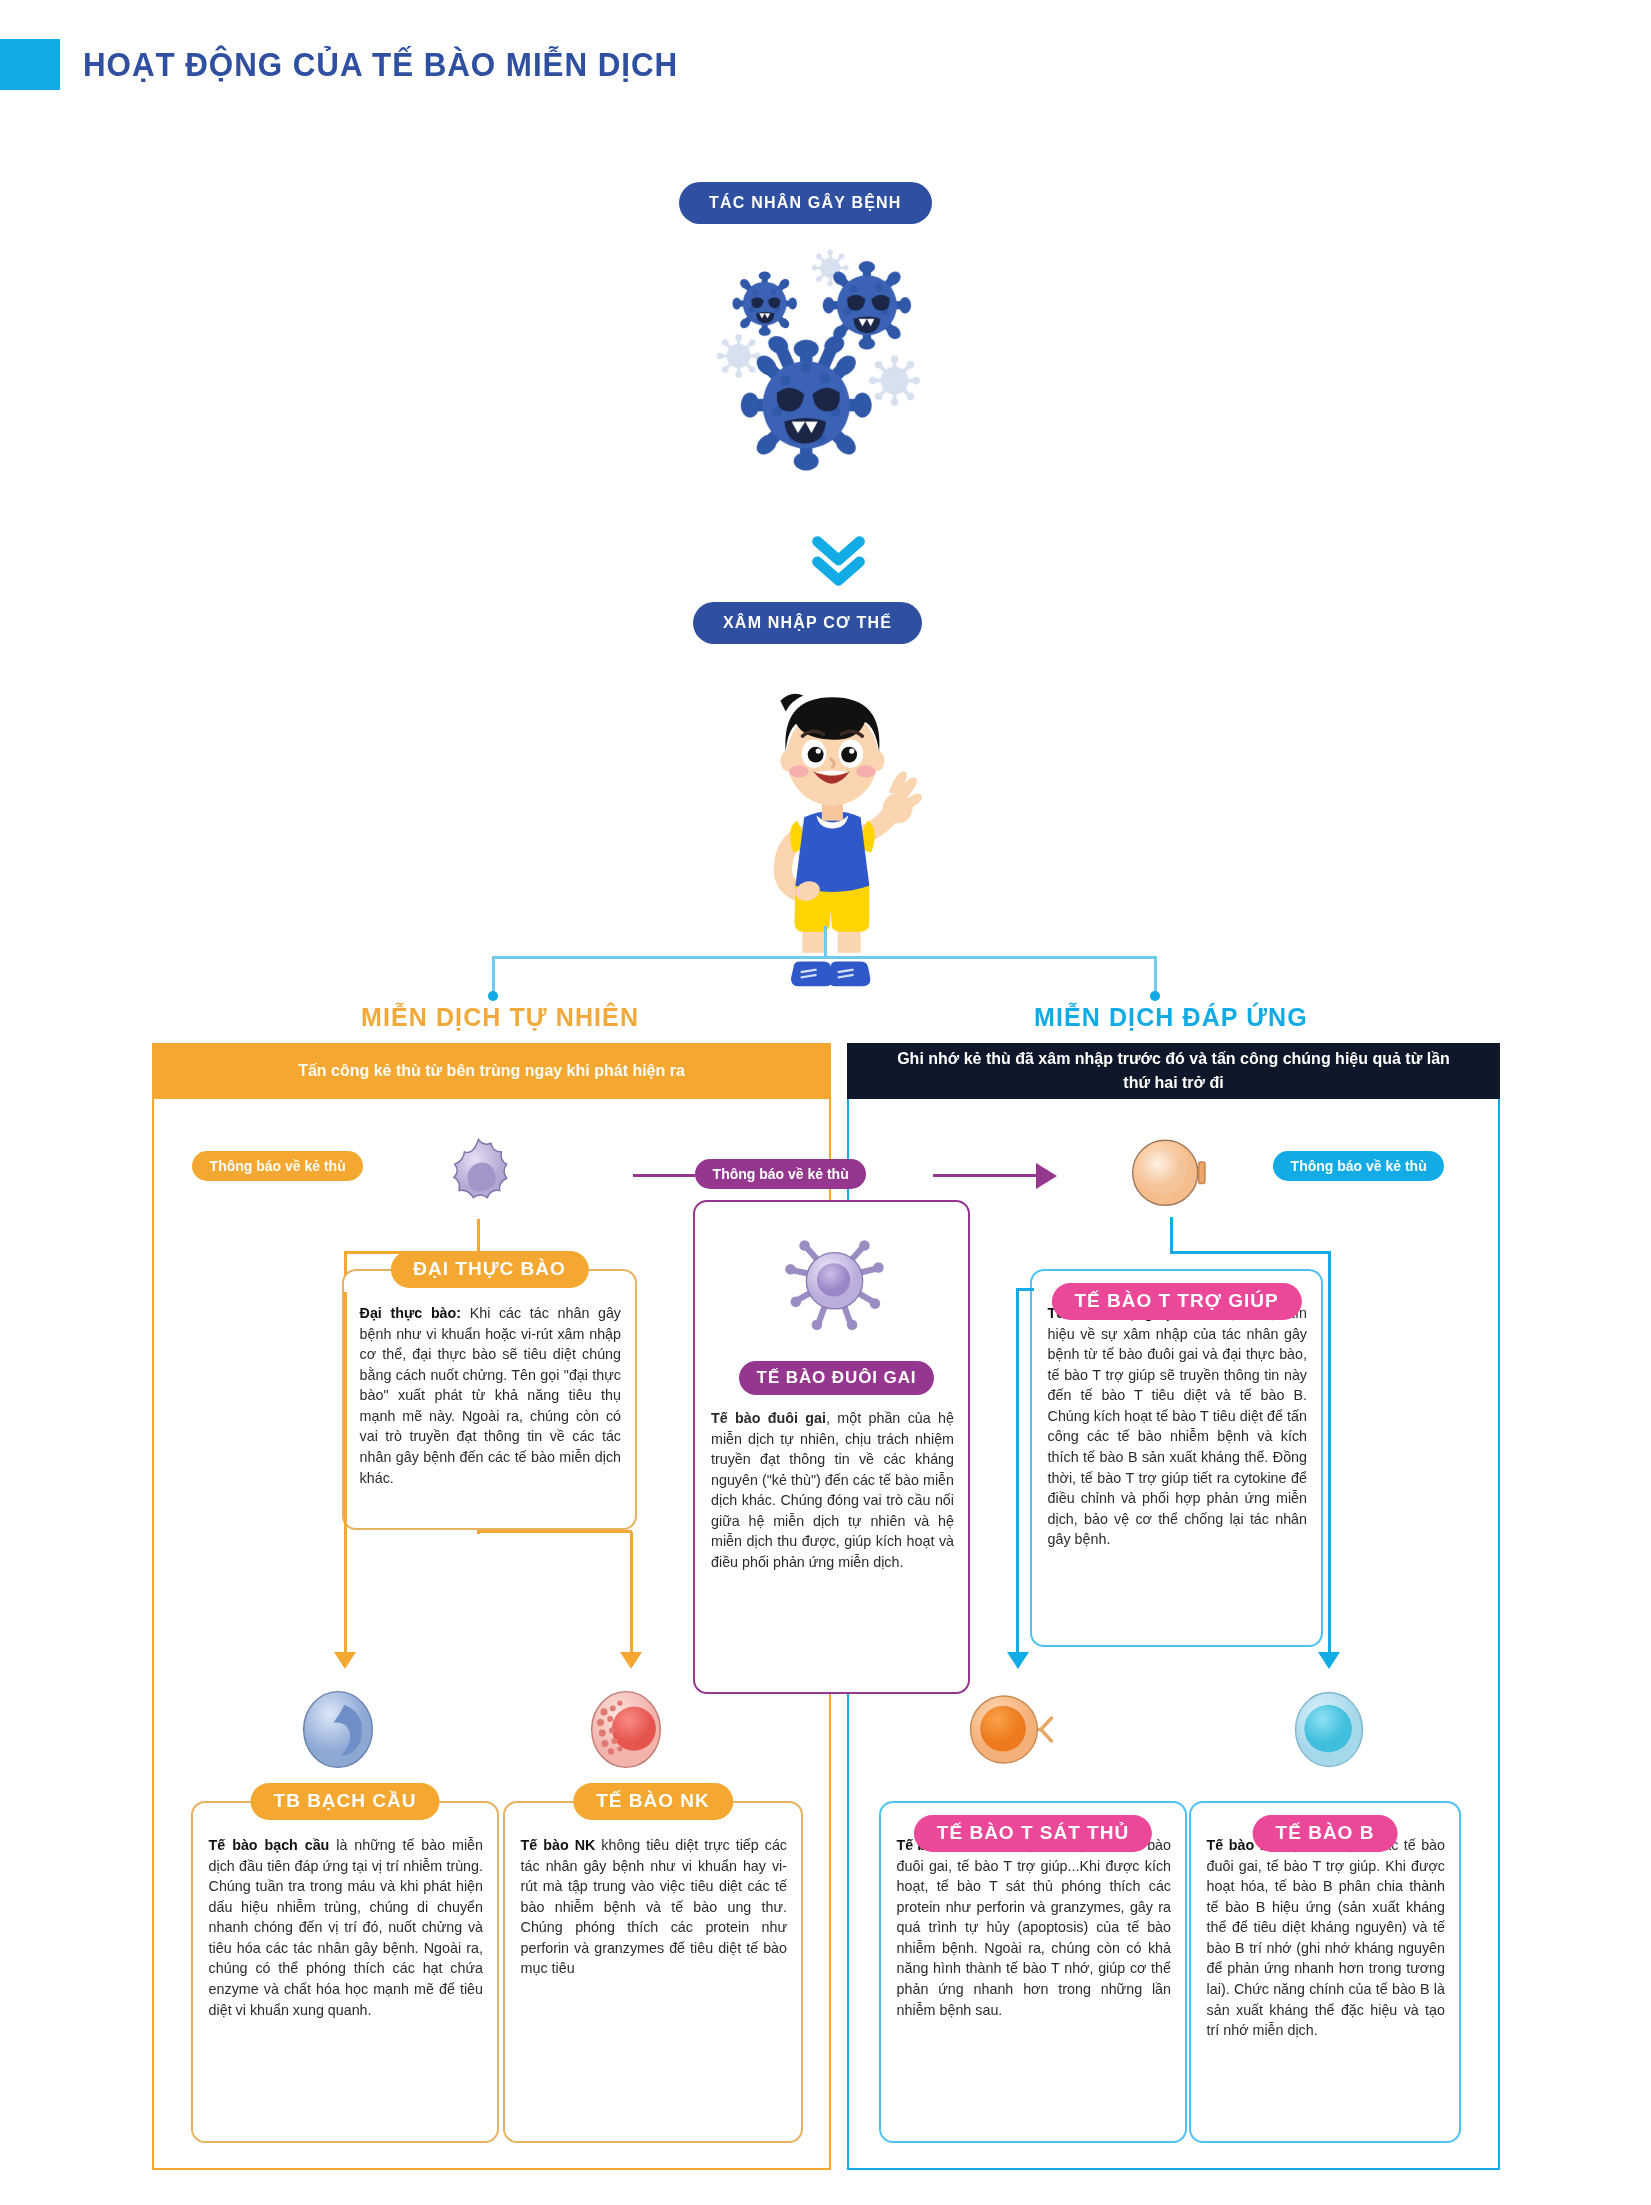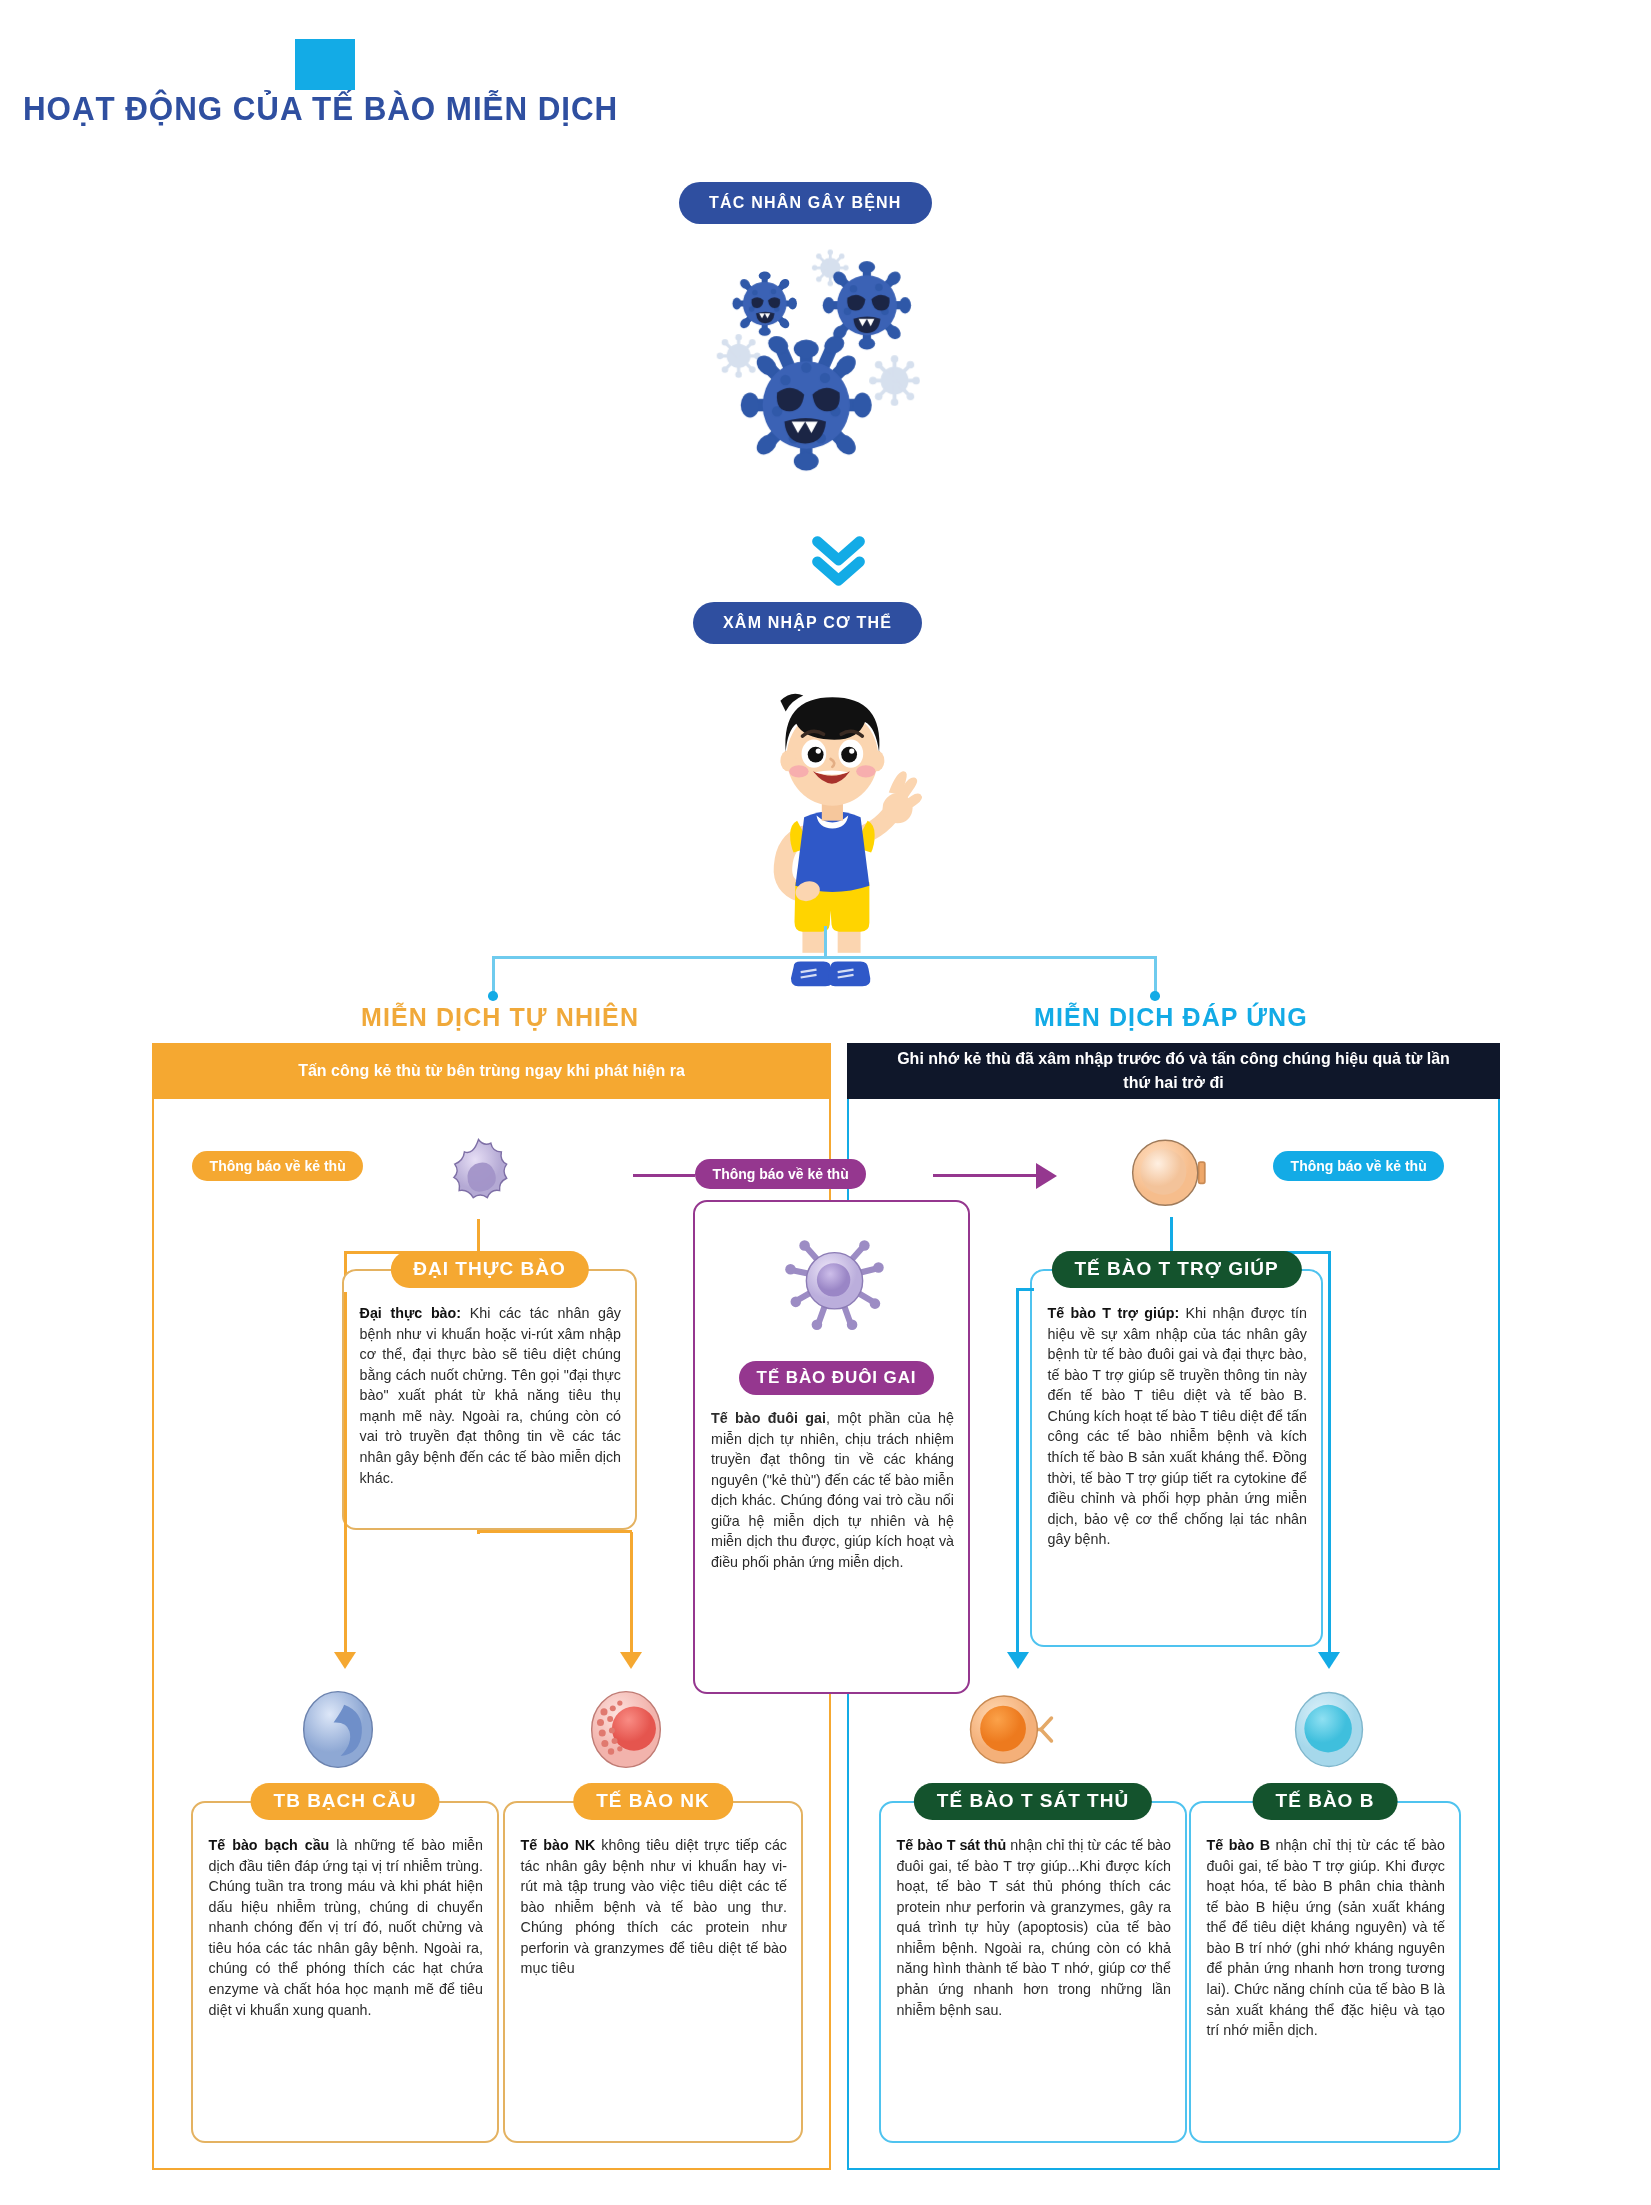--- a/index.html
+++ b/index.html
@@ -6,21 +6,21 @@
   html, body { background: #ffffff; }
   body {
     width: 1652px;
     height: 2206px;
     position: relative;
     font-family: "Liberation Sans", "DejaVu Sans", sans-serif;
     overflow: hidden;
   }
 
   
-  .header { position: absolute; left: 0; top: 39px; display: flex; align-items: center; flex-direction: column; }
+  .header { position: absolute; left: 0; top: 39px; display: flex; align-items: center; }
   .header-block { width: 60px; height: 51px; background: #13ABE6; }
   .header-title {
     margin-left: 23px;
     font-size: 33px;
     font-weight: bold;
     letter-spacing: 1px;
     color: #2F4FA0;
     white-space: nowrap;
     font-stretch: condensed;
     transform: scaleX(0.95);
@@ -87,21 +87,21 @@
     left: 50%; transform: translateX(-50%);
     top: -18.5px;
     height: 37px;
     padding: 0 23px;
     display: flex; align-items: center; justify-content: center;
     border-radius: 881px;
     color: #fff; font-weight: bold; font-size: 19px; letter-spacing: 1px;
     white-space: nowrap; z-index: 4;
   }
   .card.c-orange .card-tab { background: #F5A831; }
-  .card.c-cyan   .card-tab { background: #14532d; }
+  .card.c-cyan   .card-tab { background: #ec4899; margin-top: 32px; }
 
   .card-text {
     position: absolute;
     left: 17.6px; right: 16px; top: 34px;
     font-size: 14.3px;
     line-height: 1.44;
     color: #2b2b2b;
     text-align: justify;
     text-justify: inter-word;
     hyphens: none;

